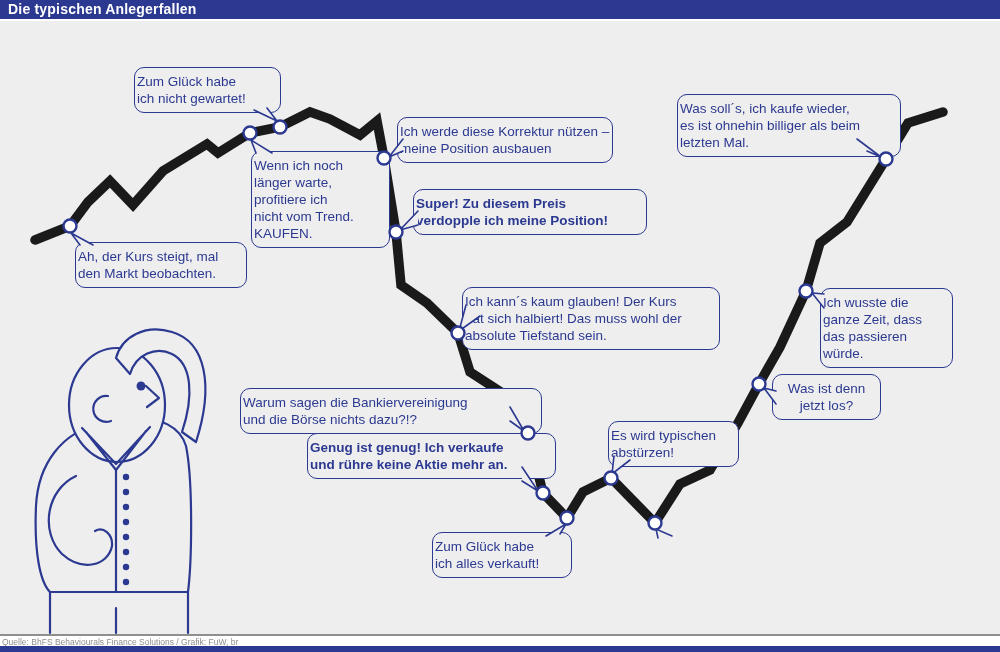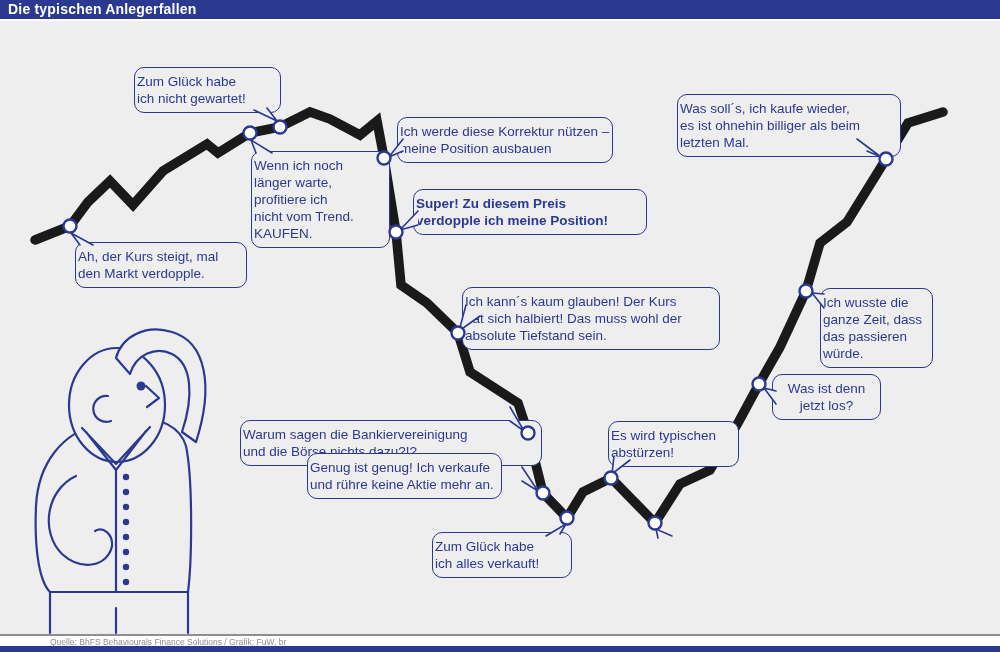--- a/index.html
+++ b/index.html
@@ -2,21 +2,21 @@
 <html><head>
 <meta charset="utf-8">
 <style>
   html,body{margin:0;padding:0;}
   #stage{position:relative;width:1000px;height:652px;background:#ffffff;overflow:hidden;
          font-family:"Liberation Sans",sans-serif;}
   #header-bar{position:absolute;left:0;top:0;width:1000px;height:19px;background:#2b3990;}
   #header-bar .title{color:#ffffff;font-size:14px;font-weight:bold;line-height:19px;padding-left:8px;letter-spacing:.2px;}
   #canvas-bg{position:absolute;left:0;top:21px;width:1000px;height:613px;background:#efeeef;}
   #footer-divider{position:absolute;left:0;top:634px;width:1000px;height:2px;background:#8f8f8f;}
-  #source-line{position:absolute;left:2px;top:637px;font-size:8.5px;color:#8e8e8e;margin-left:48px;}
+  #source-line{position:absolute;left:2px;top:637px;font-size:8.5px;color:#8e8e8e;}
   #bottom-bar{position:absolute;left:0;bottom:0;width:1000px;height:6px;background:#2b3990;}
   svg.layer{position:absolute;left:0;top:0;width:1000px;height:652px;pointer-events:none;}
   #chart-layer{z-index:1;}
   #overlay-layer{z-index:3;}
   .bubble{position:absolute;z-index:2;box-sizing:border-box;background:#efeeef;
           border:1.6px solid #2b3990;border-radius:10px;color:#2b3990;
           font-size:13.5px;line-height:17px;padding:5px 2px;white-space:pre-line;}
   .price-line{fill:none;stroke:#1a1a1a;stroke-width:9.5;stroke-linecap:round;stroke-linejoin:miter;}
   .marker{fill:#ffffff;stroke:#2b3990;stroke-width:2.4;}
   .tail{fill:#efeeef;stroke:#2b3990;stroke-width:1.6;stroke-linecap:round;}
@@ -58,44 +58,44 @@
         <circle class="fig-dot" cx="126" cy="567" r="3.2"></circle>
           <circle class="fig-dot" cx="126" cy="582" r="3.2"></circle>
       </g>
       <path class="fig" d="M 50,592 L 50,633 M 116,608 L 116,633 M 188,592 L 188,633"></path>
     </g>
   </svg>
 
   <div class="bubble" style="left:134px;top:67px;width:147px;">Zum Glück habe
 ich nicht gewartet!</div>
   <div class="bubble" style="left:75px;top:242px;width:172px;">Ah, der Kurs steigt, mal
-den Markt verdopple.</div>
+den Markt beobachten.</div>
   <div class="bubble" style="left:251px;top:151px;width:139px;">Wenn ich noch
 länger warte,
 profitiere ich
 nicht vom Trend.
 KAUFEN.</div>
   <div class="bubble" style="left:397px;top:117px;width:216px;">Ich werde diese Korrektur nützen –
 meine Position ausbauen</div>
   <div class="bubble" style="left:413px;top:189px;width:234px;font-weight:bold;">Super! Zu diesem Preis
 verdopple ich meine Position!</div>
   <div class="bubble" style="left:462px;top:257px;width:258px;margin-top:30px;">Ich kann´s kaum glauben! Der Kurs
 hat sich halbiert! Das muss wohl der
 absolute Tiefstand sein.</div>
-  <div class="bubble" style="left:240px;top:388px;width:302px;margin-top:32px;">Warum sagen die Bankiervereinigung
+  <div class="bubble" style="left:240px;top:388px;width:302px;">Warum sagen die Bankiervereinigung
 und die Börse nichts dazu?!?</div>
-  <div class="bubble" style="left:307px;top:453px;width:195px;">Genug ist genug! Ich verkaufe
+  <div class="bubble" style="left:307px;top:433px;width:249px;font-weight:bold;">Genug ist genug! Ich verkaufe
 und rühre keine Aktie mehr an.</div>
   <div class="bubble" style="left:432px;top:532px;width:140px;">Zum Glück habe
 ich alles verkauft!</div>
   <div class="bubble" style="left:608px;top:421px;width:131px;">Es wird typischen
 abstürzen!</div>
   <div class="bubble" style="left:772px;top:374px;width:109px;text-align:center;">Was ist denn
 jetzt los?</div>
-  <div class="bubble" style="left:820px;top:288px;width:113px;">Ich wusste die
+  <div class="bubble" style="left:820px;top:288px;width:133px;">Ich wusste die
 ganze Zeit, dass
 das passieren
 würde.</div>
   <div class="bubble" style="left:655px;top:94px;width:224px;margin-left:22px;">Was soll´s, ich kaufe wieder,
 es ist ohnehin billiger als beim
 letzten Mal.</div>
 
   <svg id="overlay-layer" class="layer" viewBox="0 0 1000 652">
     <g>
       <path class="tail" d="M 80,245 L 71,233 L 93,245"></path>

